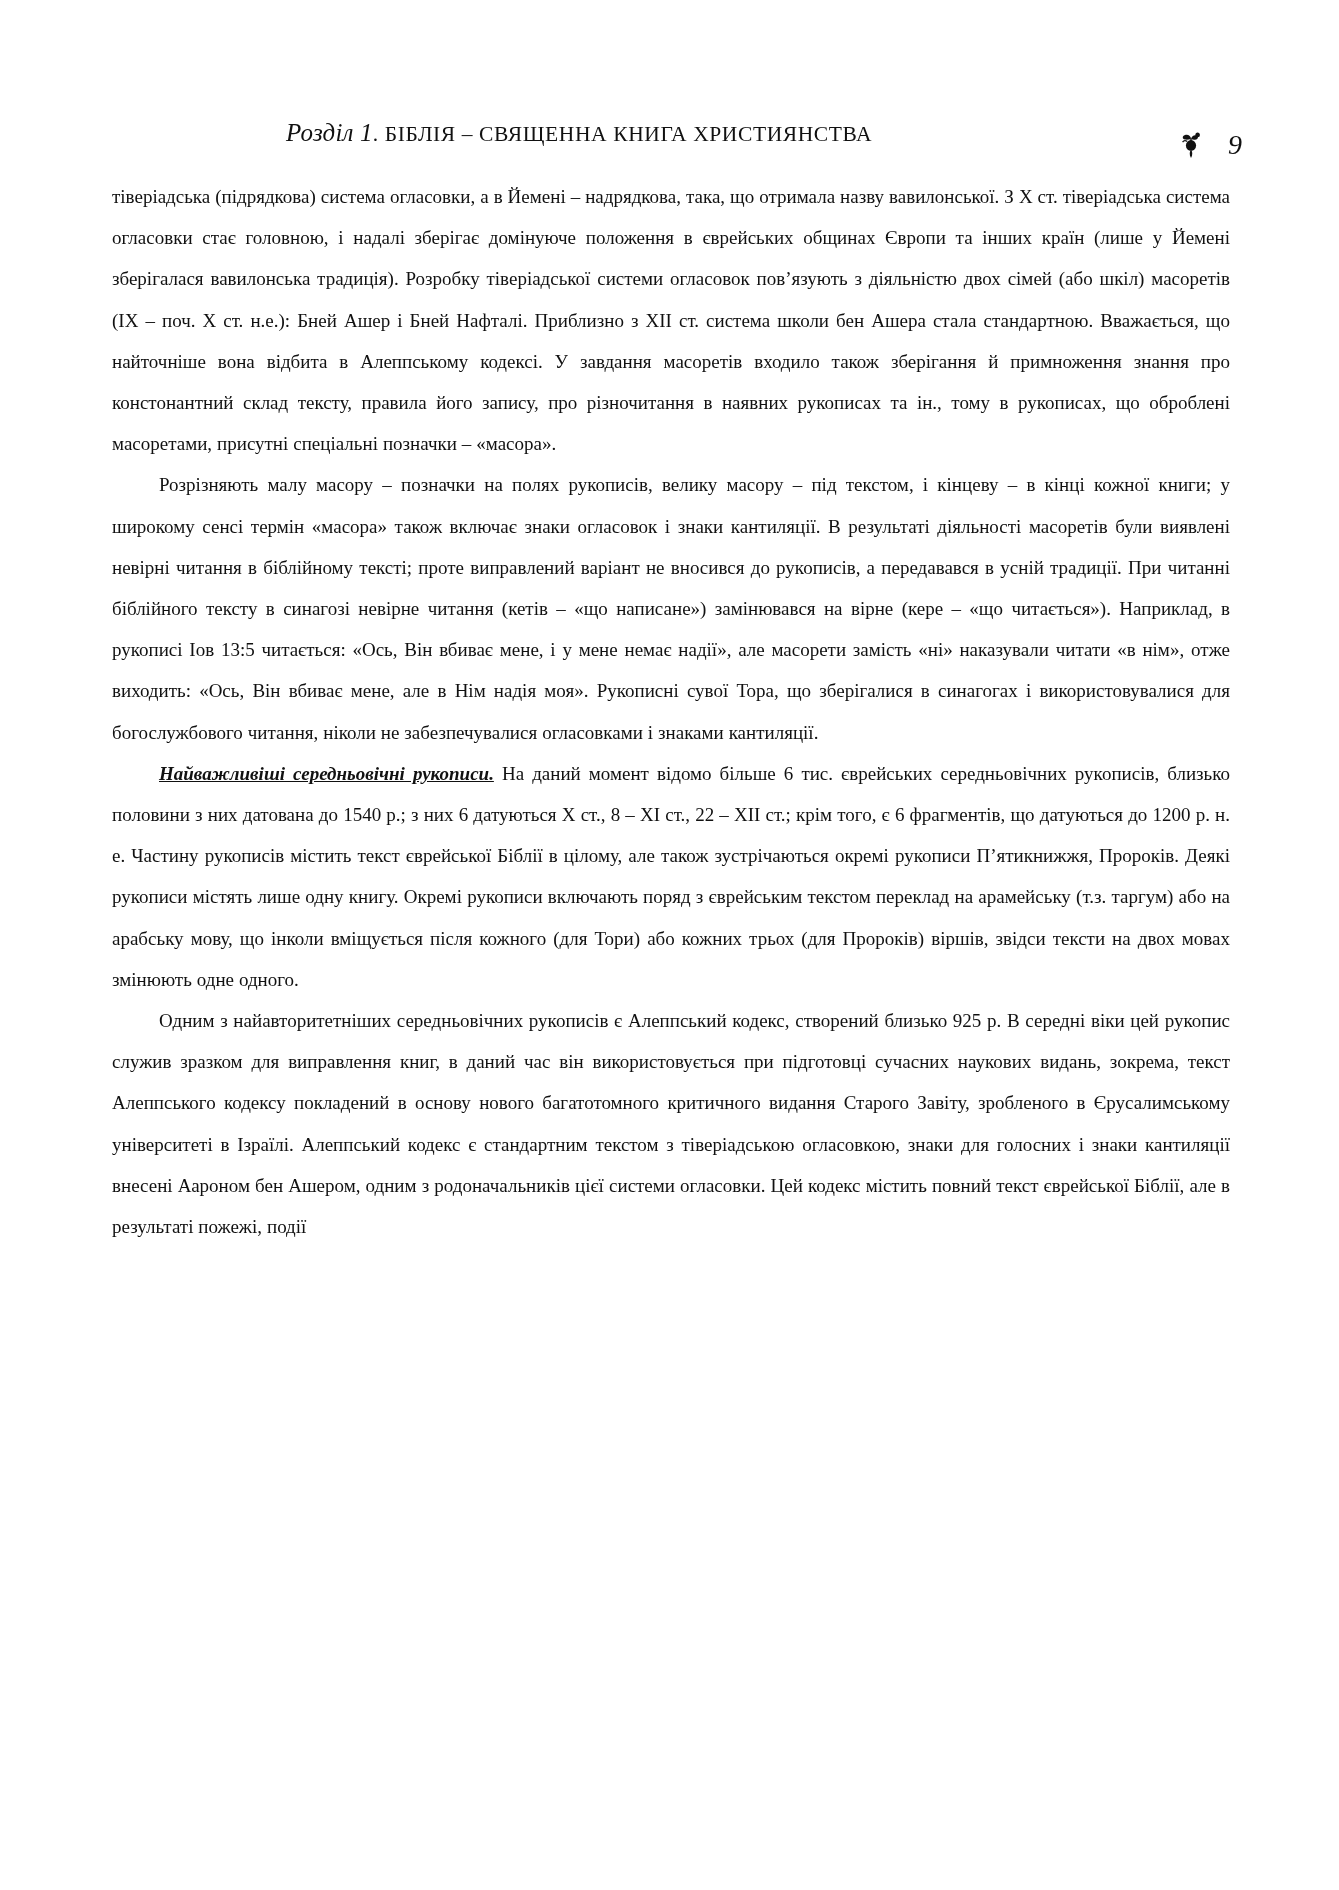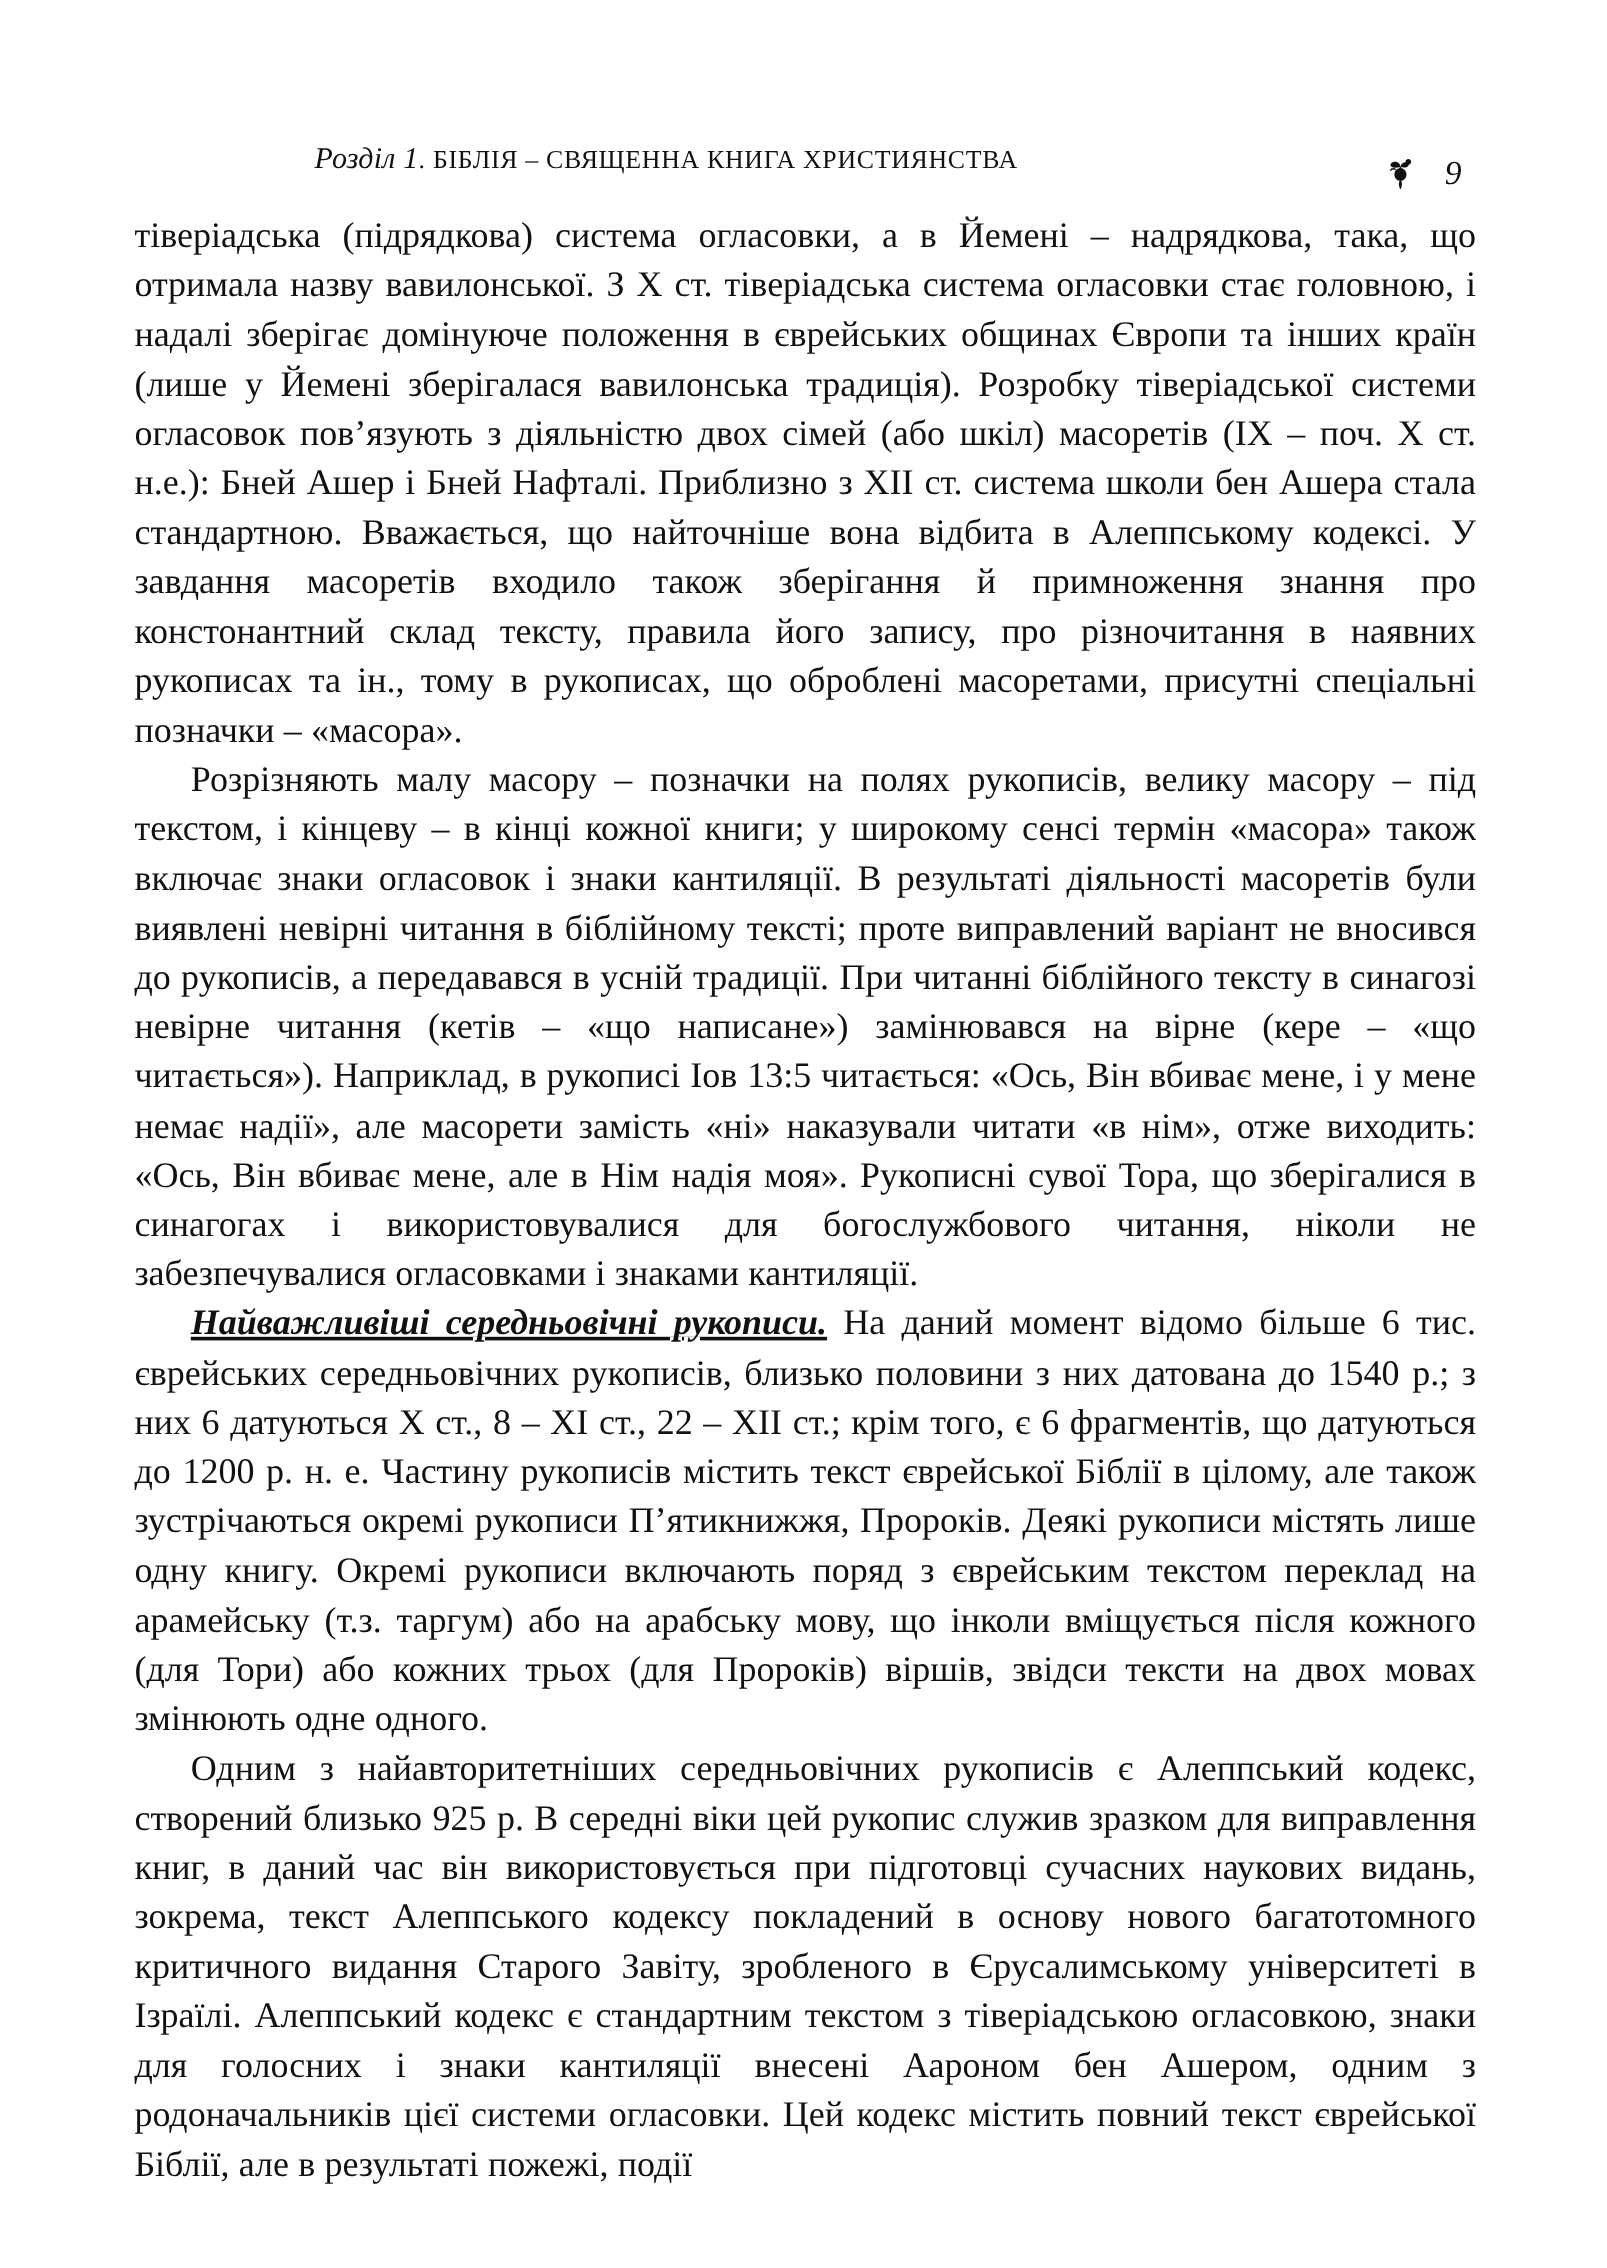--- a/index.html
+++ b/index.html
@@ -22,21 +22,21 @@
     left: 0;
     top: 0;
     width: 1339px;
     height: 1890px;
     background: #ffffff;
   }
 
   
   .running-header {
     position: absolute;
-    left: 100px;
+    left: 124px;
     top: 118px;
     width: 1118px;
     height: 42px;
     display: flex;
     align-items: baseline;
     justify-content: flex-start;
     text-align: right;
   }
 
   .header-title-wrap {
@@ -85,21 +85,21 @@
   
   .body-text {
     position: absolute;
     left: 112px;
     top: 176px;
     width: 1118px;
   }
 
   .para {
     margin: 0;
-    font-size: 30px;
+    font-size: 19px;
     line-height: 41.2px;
     text-align: justify;
     text-justify: inter-word;
     hyphens: none;
     word-spacing: 0.2px;
   }
 
   .para.indent {
     text-indent: 47px;
   }

